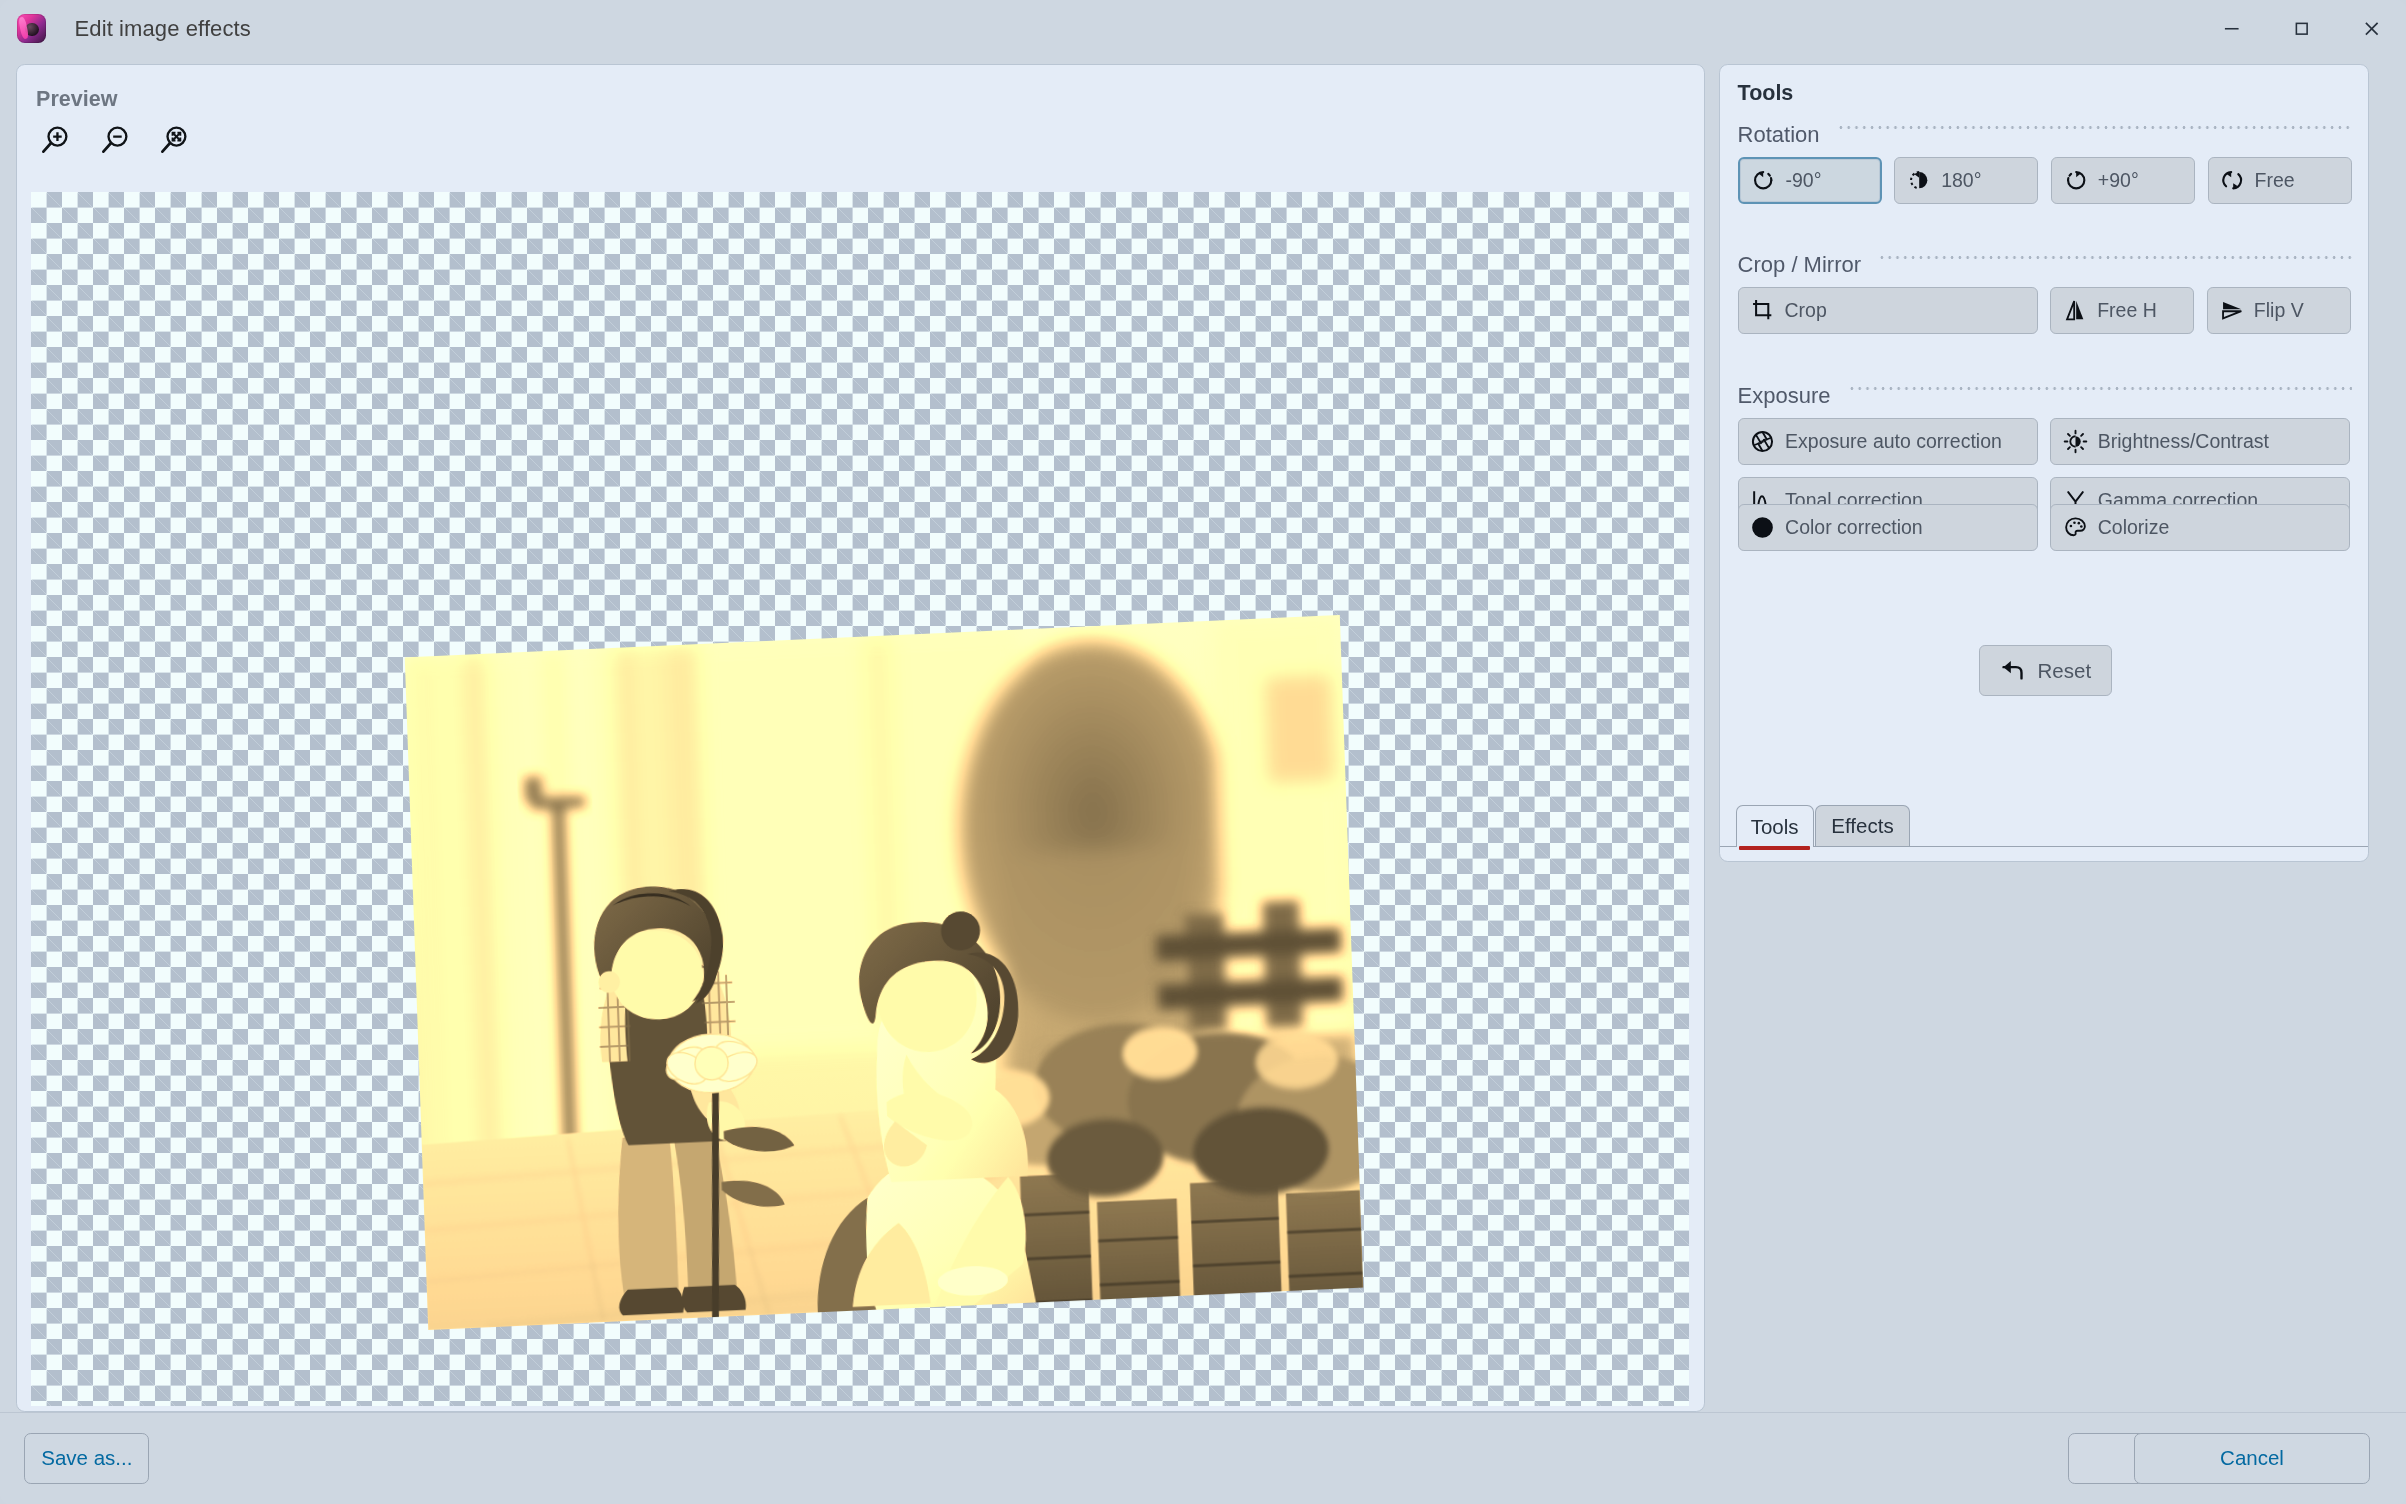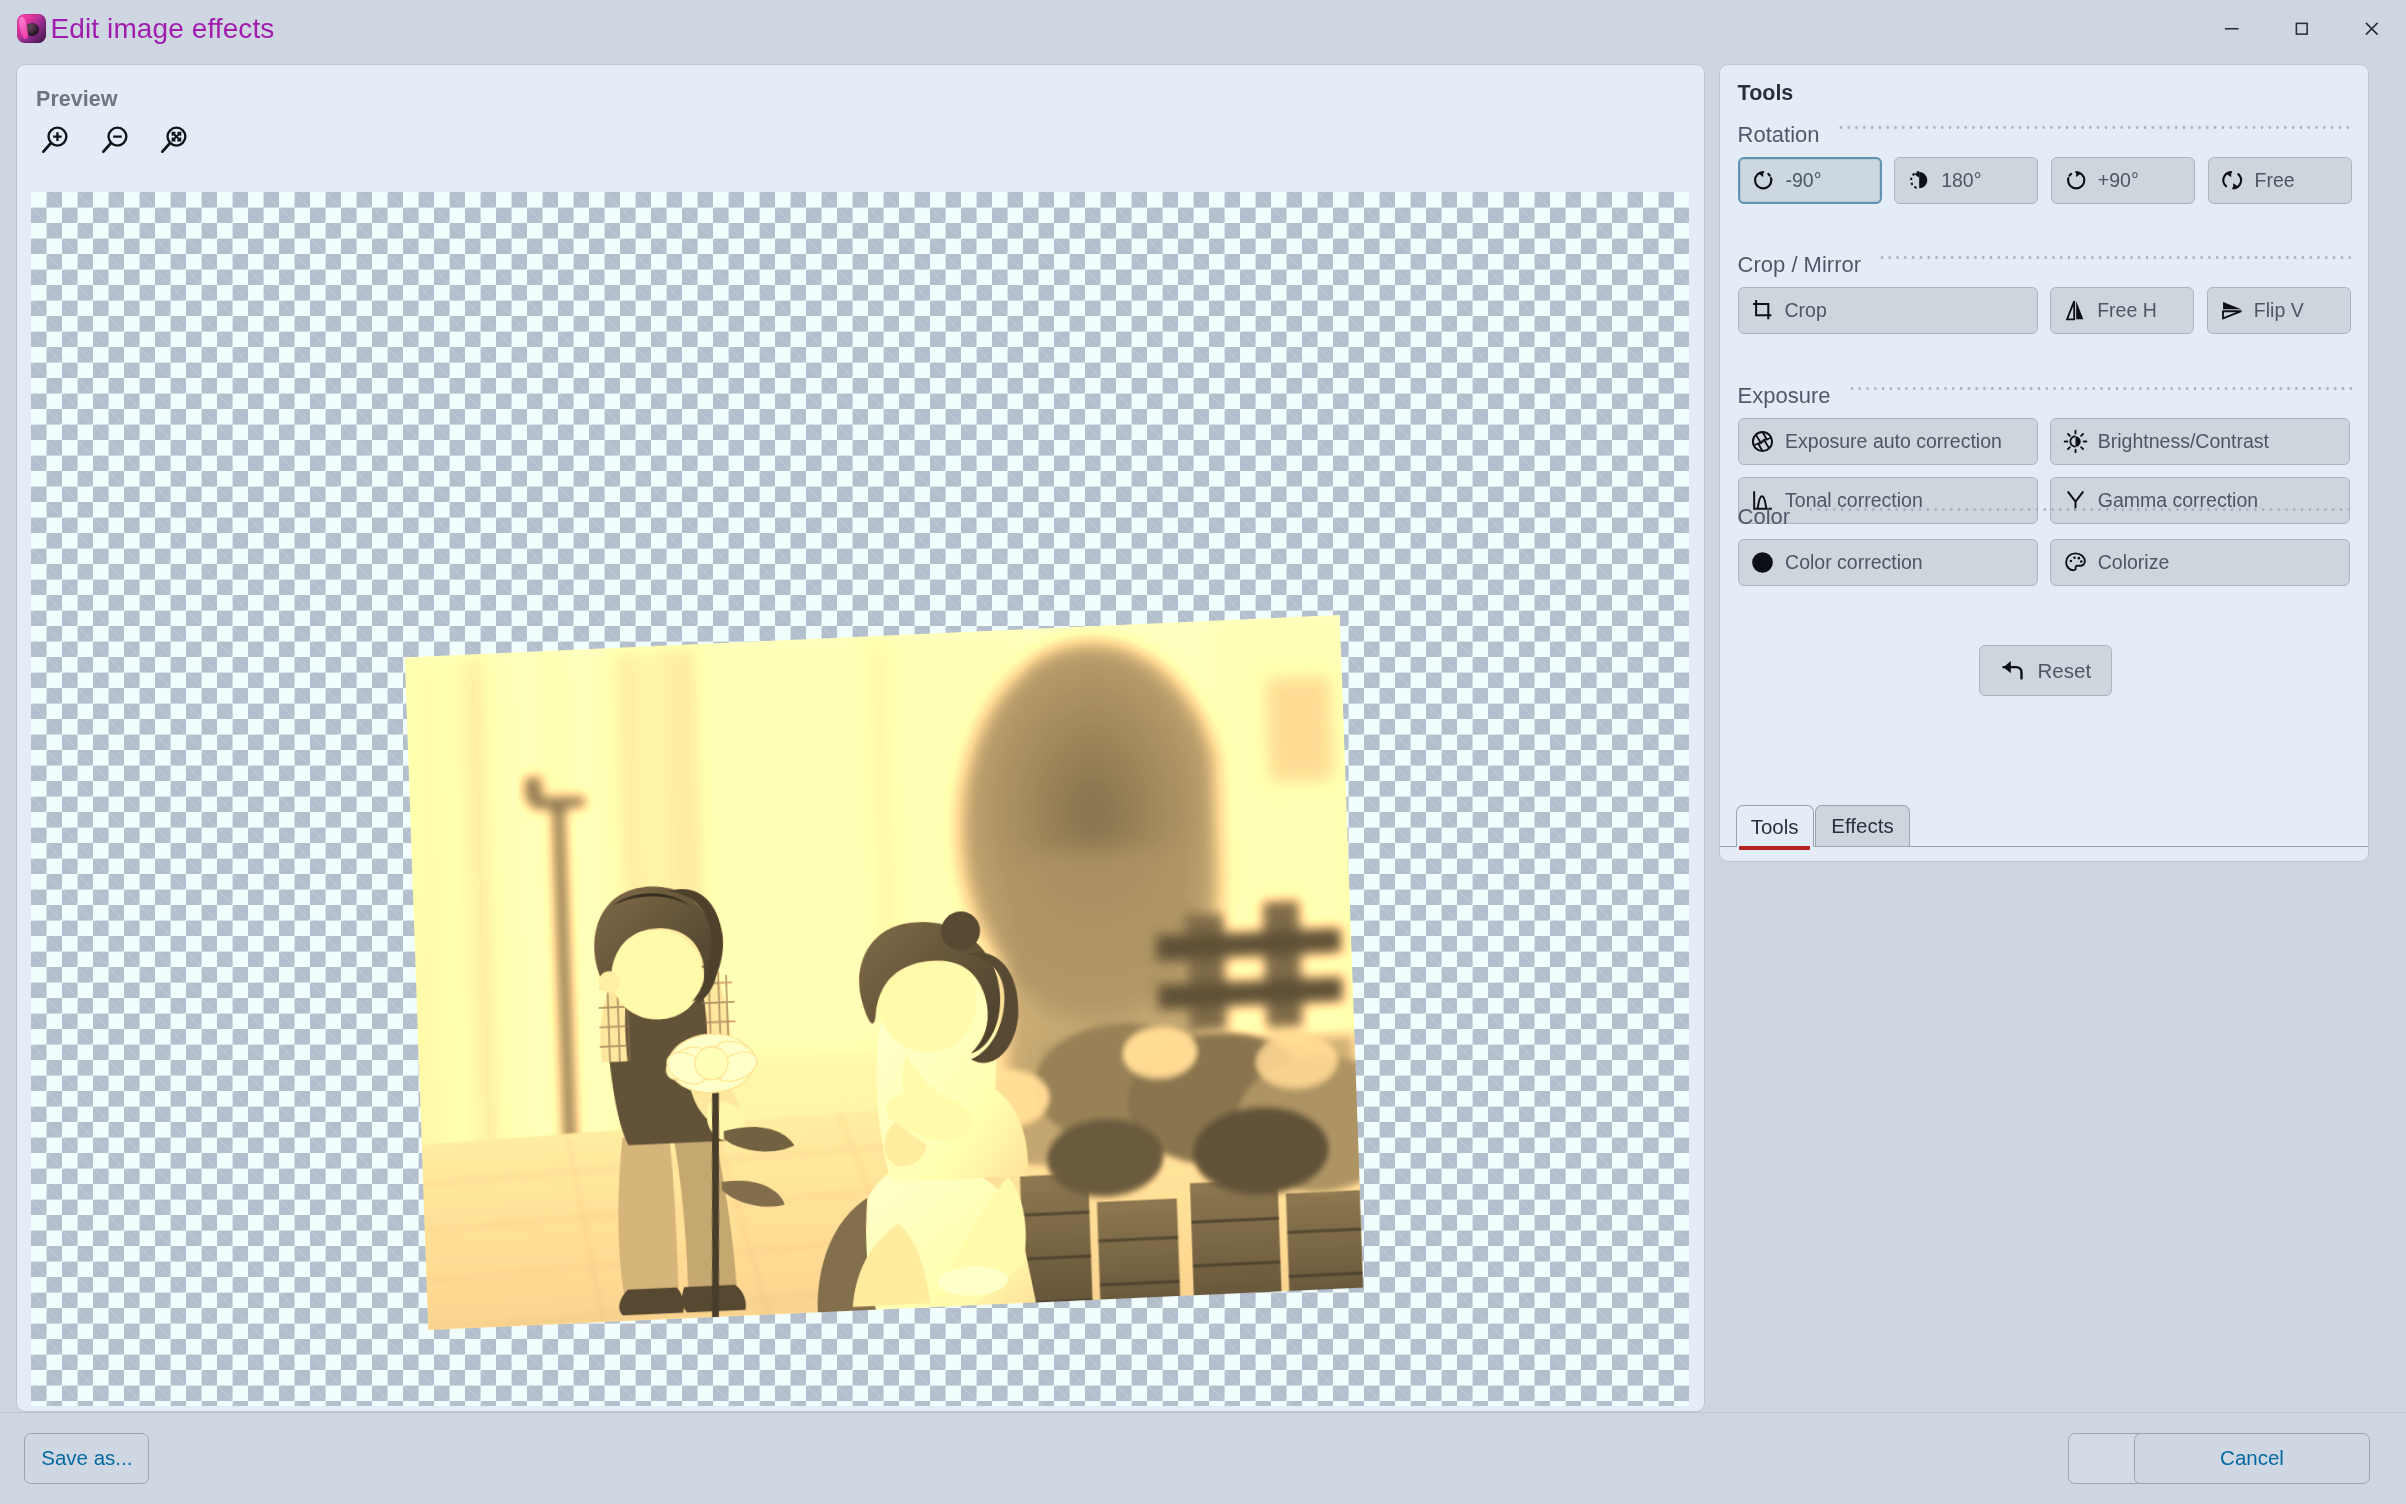--- a/index.html
+++ b/index.html
@@ -32,21 +32,21 @@
   .app-icon:before{
     content:"";position:absolute;left:8.8px;top:8.8px;width:13.7px;height:13.7px;border-radius:50%;
     background:radial-gradient(circle at 35% 30%,#6b4a5f 0%,#241323 70%);
   }
   .app-icon:after{
     content:"";position:absolute;left:3.9px;top:2.9px;width:6.8px;height:21.5px;border-radius:40%;
     background:linear-gradient(180deg,#ff8ad4,#ff3fae);
     transform:rotate(-12deg);opacity:.85;
   }
   .title-text{
-    margin-left:5px;font-size:28px;color:#a21caf;letter-spacing:0.1px;
+    margin-left:29px;font-size:22px;color:#404040;letter-spacing:0.1px;
   }
   .wincontrols{position:absolute;right:0;top:0;height:57px;display:flex;}
   .winbtn{
     width:70px;height:57px;display:flex;align-items:center;justify-content:center;
     color:#27313d;
   }
   .winbtn svg{display:block;}
 
   
   .preview-panel{
@@ -574,24 +574,20 @@
         <div class="tbtn" style="width:300px;">
           <svg width="25" height="25" viewBox="0 0 24 24">
               <path d="M5 4 L12 13 L19 4 M12 13 V21" fill="none" stroke="#0c1016" stroke-width="1.9" stroke-linecap="round"></path>
             </svg>
           <span class="lbl">Gamma correction</span>
         </div>
       </div>
     </div>
 
     <div class="section" style="top:439px;">
-      <div class="group-head">
-        <span>Color</span>
-        <span class="dots"></span>
-      </div>
       <div class="btn-row">
         <div class="tbtn" style="width:300px;">
           <svg width="25" height="25" viewBox="0 0 24 24">
               <circle cx="12" cy="12" r="9" fill="none" stroke="#0c1016" stroke-width="1.9"></circle>
               <path d="M12 3 A9 9 0 0 1 12 21 A6.6 6.6 0 0 1 12 3 Z" fill="#0c1016"></path>
             </svg>
           <span class="lbl">Color correction</span>
         </div>
         <div class="tbtn" style="width:300px;">
           <svg width="25" height="25" viewBox="0 0 24 24">

